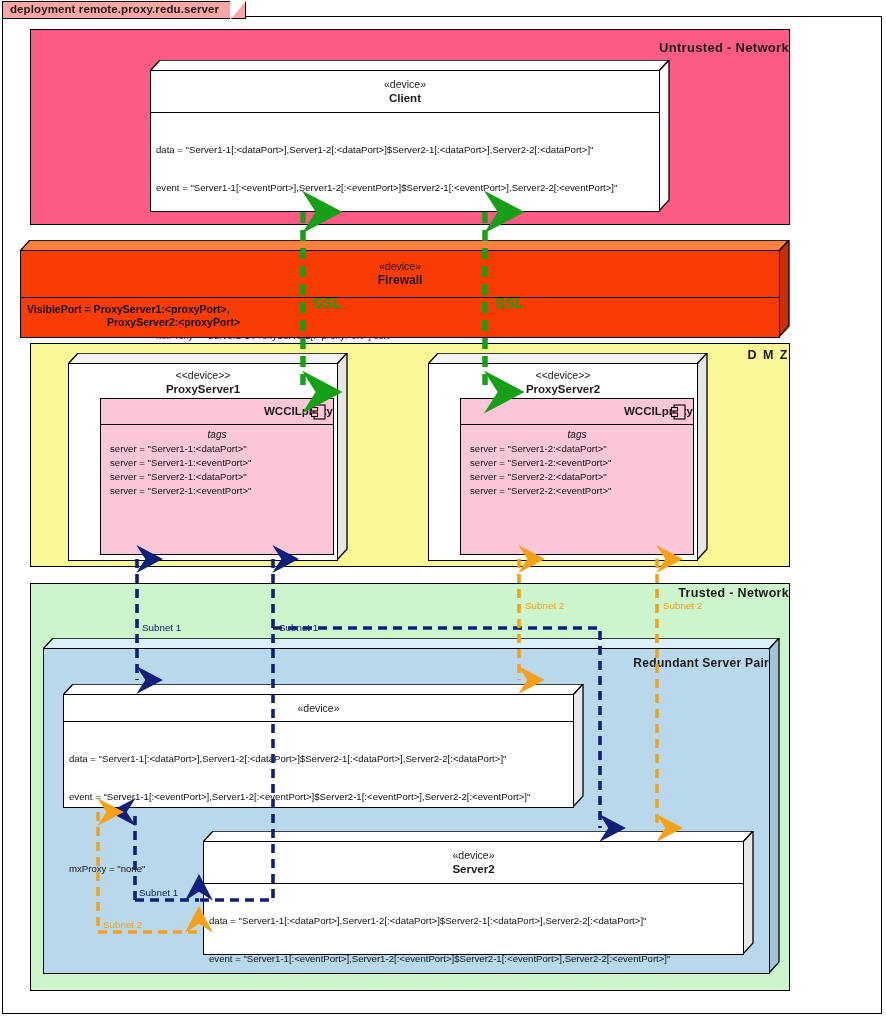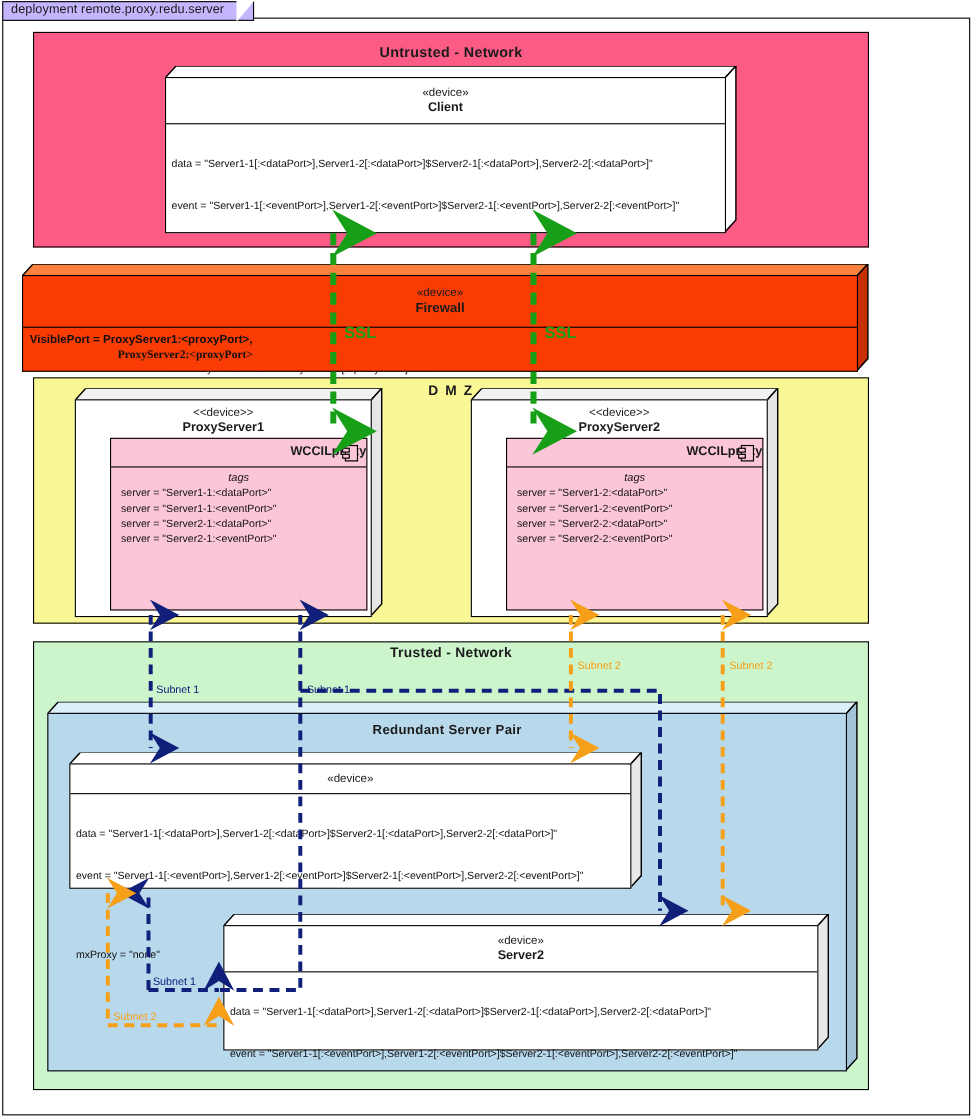--- a/index.html
+++ b/index.html
@@ -3,28 +3,28 @@
 <meta charset="utf-8">
 <style>
   html,body{margin:0;padding:0;background:#ffffff;}
   body{font-family:"Liberation Sans",sans-serif;}
 
   #canvas{position:relative;width:886px;height:1018px;background:#fff;overflow:hidden;}
 
   
   .frame{position:absolute;left:2px;top:16px;width:880px;height:998px;border:1.5px solid #000;box-sizing:border-box;background:#fff;}
   .frame-tab{position:absolute;left:2px;top:1px;height:18px;box-sizing:border-box;
-             border:1.5px solid #000;background:#c4b5fd;padding:1px 26px 1px 7px;
-             font-size:11.5px;font-weight:normal;color:#1a1a1a;white-space:nowrap;letter-spacing:.1px;}
+             border:1.5px solid #000;background:#fca5a5;padding:1px 26px 1px 7px;
+             font-size:11.5px;font-weight:bold;color:#1a1a1a;white-space:nowrap;letter-spacing:.1px;}
   .frame-tab:after{content:"";position:absolute;right:-1px;top:-1px;width:0;height:0;
                    border-left:16px solid #fff;border-bottom:19px solid transparent;}
 
   
   .node{position:absolute;box-sizing:border-box;border:1.5px solid #000;}
-  .node-title{text-align:center;font-weight:bold;font-size:12.5px;color:#1a1a1a;letter-spacing:.3px;}
+  .node-title{text-align:right;font-weight:bold;font-size:12.5px;color:#1a1a1a;letter-spacing:.3px;}
 
   
   .box3d{position:absolute;}
   .box3d .face{position:absolute;left:0;top:10px;right:10px;bottom:0;border:1.5px solid #000;box-sizing:border-box;background:#fff;}
   .box3d .top{position:absolute;left:0;top:0;height:11px;right:0;}
   .box3d .side{position:absolute;right:0;top:0;width:11px;bottom:0;}
 
   .devhdr{text-align:center;padding:7px 0 6px;}
   .stereo{font-size:10.5px;color:#1a1a1a;line-height:1.25;}
   .devname{font-size:11.5px;font-weight:bold;color:#1a1a1a;line-height:1.3;}
@@ -104,21 +104,21 @@
       </svg>
     </div>
     <div class="face" style="left:0;top:10px;width:760px;height:88px;background:#F93C03;">
       <div class="devhdr" style="padding:9px 0 8px;">
         <div class="stereo">«device»</div>
         <div class="devname" style="font-size:12px;">Firewall</div>
       </div>
       <div class="divider"></div>
       <div style="padding:5px 17px 0 6px;font-size:10.5px;font-weight:bold;color:#111;line-height:1.3;">
         <div>VisiblePort = ProxyServer1:&lt;proxyPort&gt;,</div>
-        <div style="padding-left:80px;font-family:Liberation Serif, serif;">ProxyServer2:&lt;proxyPort&gt;</div>
+        <div style="padding-left:80px;">ProxyServer2:&lt;proxyPort&gt;</div>
       </div>
     </div>
   </div>
 
   <div class="node" style="left:30px;top:343px;width:760px;height:224px;background:#FAF896;">
     <div class="node-title" style="margin-top:4px;font-size:12.5px;letter-spacing:1.5px;">D M Z</div>
   </div>
 
   <div class="box3d" style="left:68px;top:353px;width:280px;height:208px;">
     <div class="top">

